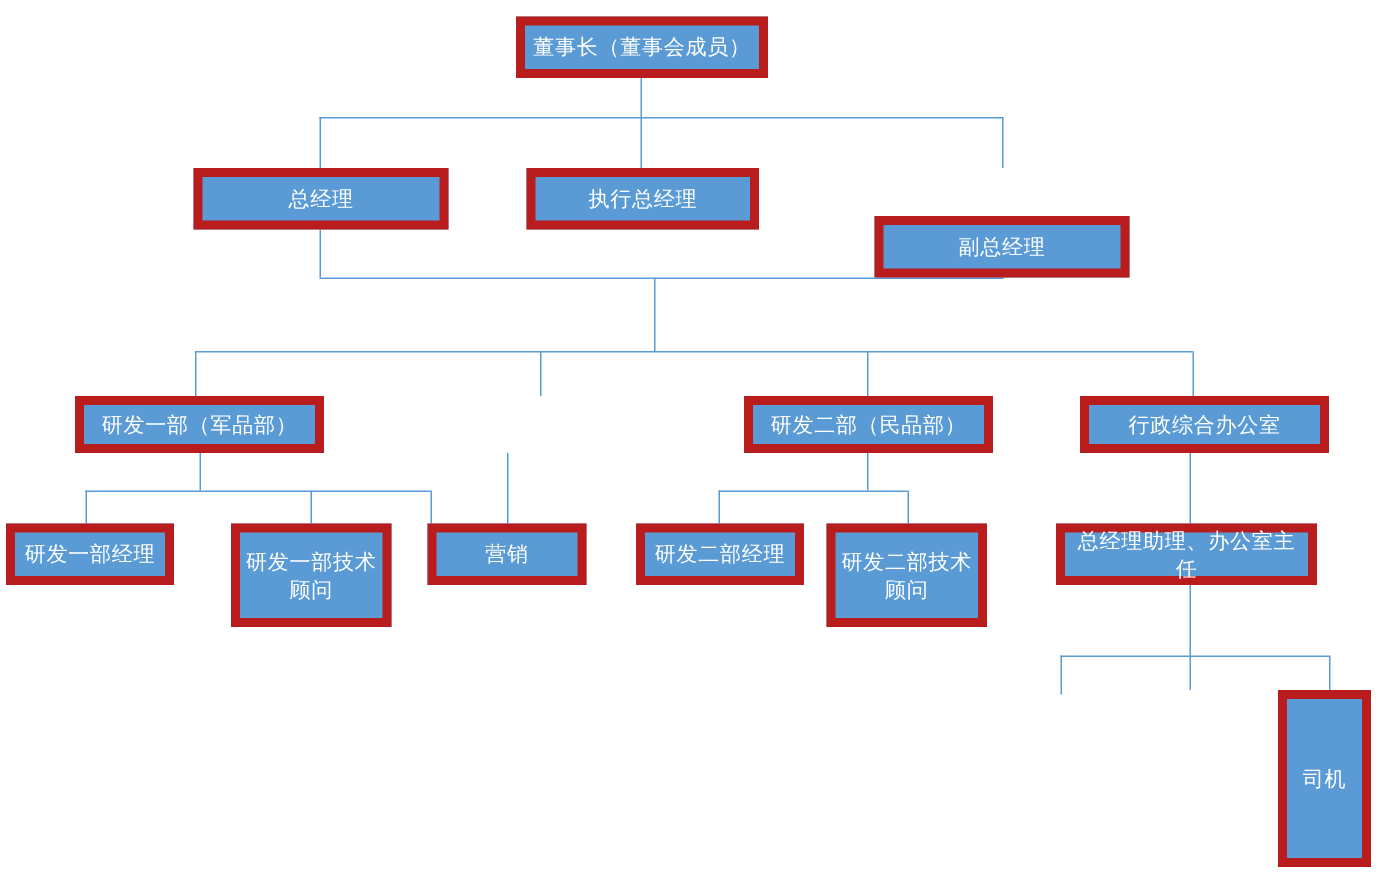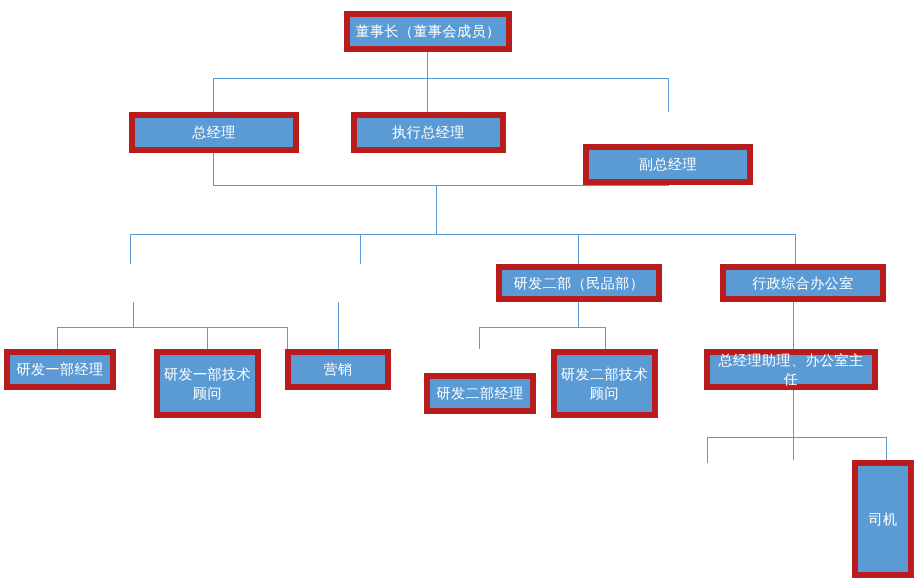--- a/index.html
+++ b/index.html
@@ -81,27 +81,28 @@
   <div class="conn v" style="left:707px; top:437px; height:26px;"></div>
   <div class="conn v" style="left:793px; top:437px; height:23px;"></div>
   <div class="conn v" style="left:886px; top:437px; height:23px;"></div>
 
   <div class="node" style="left:344px; top:11px;  width:168px; height:41px;">董事长（董事会成员）</div>
 
   <div class="node" style="left:129px; top:112px; width:170px; height:41px;">总经理</div>
   <div class="node" style="left:351px; top:112px; width:155px; height:41px;">执行总经理</div>
   <div class="node" style="left:583px; top:112px; width:170px; height:41px;margin-top:32px;">副总经理</div>
 
+  <div class="node" style="left:50px;  top:264px; width:166px; height:38px;">研发一部（军品部）</div>
   <div class="node" style="left:496px; top:264px; width:166px; height:38px;">研发二部（民品部）</div>
   <div class="node" style="left:720px; top:264px; width:166px; height:38px;">行政综合办公室</div>
 
   <div class="node" style="left:4px;   top:349px; width:112px; height:41px;">研发一部经理</div>
   <div class="node" style="left:154px; top:349px; width:107px; height:69px;">研发一部技术
 顾问</div>
   <div class="node" style="left:285px; top:349px; width:106px; height:41px;">营销</div>
-  <div class="node" style="left:424px; top:349px; width:112px; height:41px;margin-top:24px;">研发二部经理</div>
+  <div class="node" style="left:424px; top:349px; width:112px; height:41px;">研发二部经理</div>
   <div class="node" style="left:551px; top:349px; width:107px; height:69px;">研发二部技术
 顾问</div>
   <div class="node" style="left:704px; top:349px; width:174px; height:41px;">总经理助理、办公室主任</div>
 
   <div class="node" style="left:852px; top:460px; width:62px; height:118px;">司机</div>
 
 </div>
 
 </body></html>

